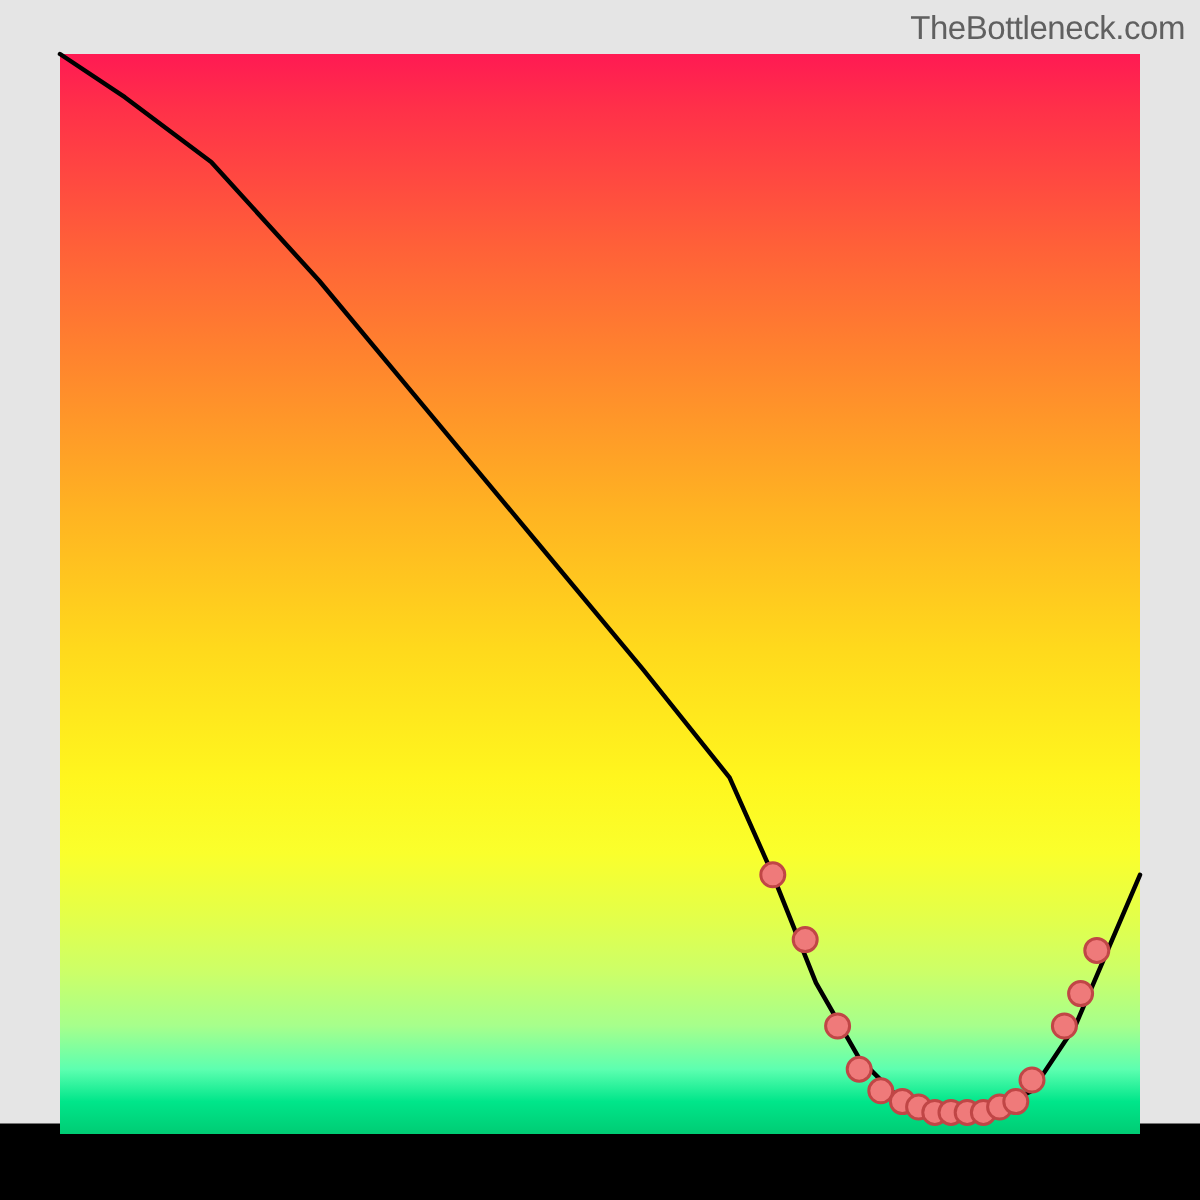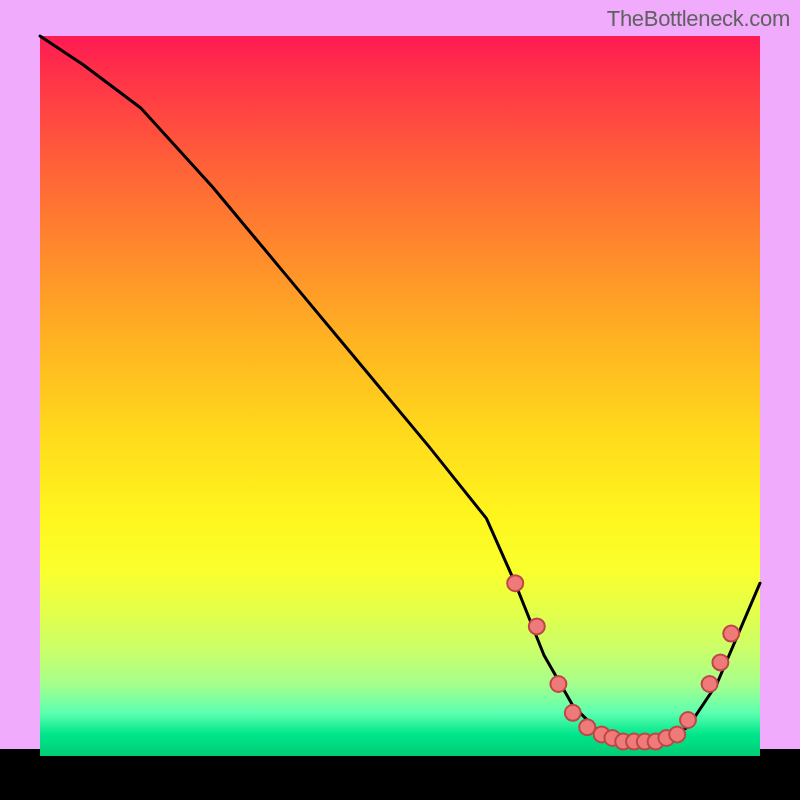--- a/index.html
+++ b/index.html
@@ -1,21 +1,21 @@
 <!DOCTYPE html>
 <html><head>
 <meta charset="utf-8">
 <style>
   * { margin: 0; padding: 0; box-sizing: border-box; }
   html, body { width: 800px; height: 800px; overflow: hidden; background: #000; }
   .frame {
     position: relative;
     width: 800px;
     height: 749px;
-    background: #f0abfc;
+    background: #e5e5e5;
     padding-left: 39px;
   }
   .watermark {
     position: absolute;
     top: 6px;
     right: 10px;
     font-family: Arial, Helvetica, sans-serif;
     font-size: 22px;
     color: #606060;
     font-weight: 500;

